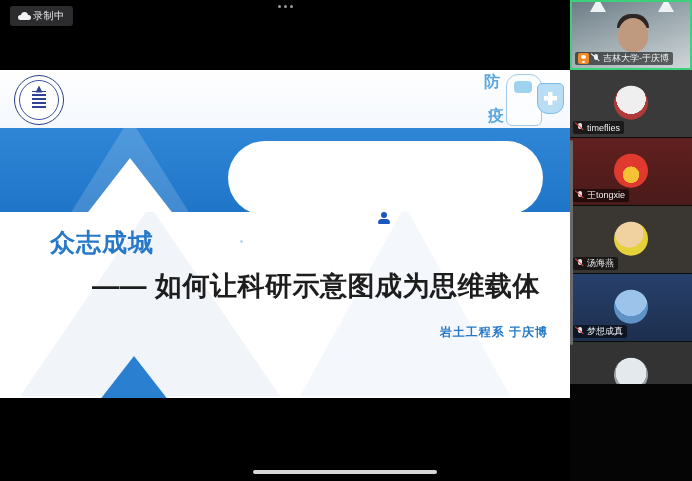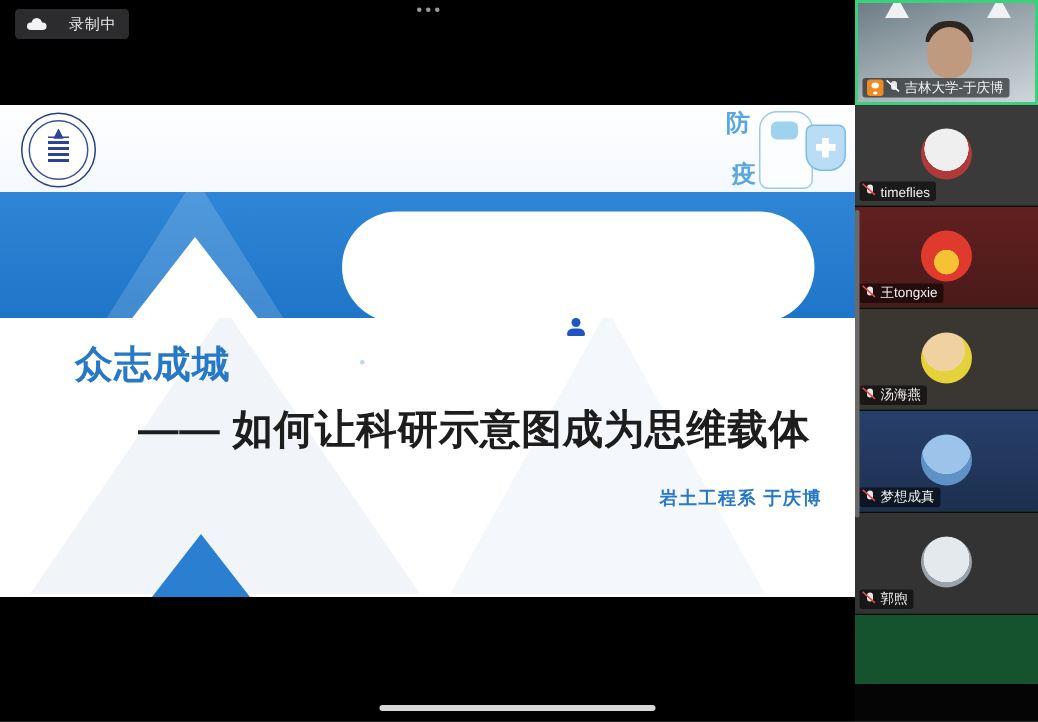--- a/index.html
+++ b/index.html
@@ -22,21 +22,21 @@
   }
 
   
   .rec-badge {
     position: absolute;
     left: 10px;
     top: 6px;
     height: 20px;
     display: flex;
     align-items: center;
-    gap: 15px;
+    gap: 2px;
     padding: 0 8px;
     background: #2c2c2e;
     border-radius: 3px;
     color: #e8e8e8;
     font-size: 10px;
     letter-spacing: .5px;
     z-index: 30;
   }
   .cloud-icon {
     position: relative;
@@ -369,22 +369,22 @@
     border-radius: 2px;
     z-index: 20;
   }
 
   
   .filmstrip {
     position: absolute;
     right: 0;
     top: 0;
     width: 122px;
-    height: 456px;
-    background: #14532d;
+    height: 384px;
+    background: #d946ef;
     overflow: hidden;
   }
   .tile {
     position: relative;
     width: 122px;
     height: 68px;
     overflow: hidden;
     box-sizing: border-box;
     border-bottom: 1px solid #0c0c0c;
   }

